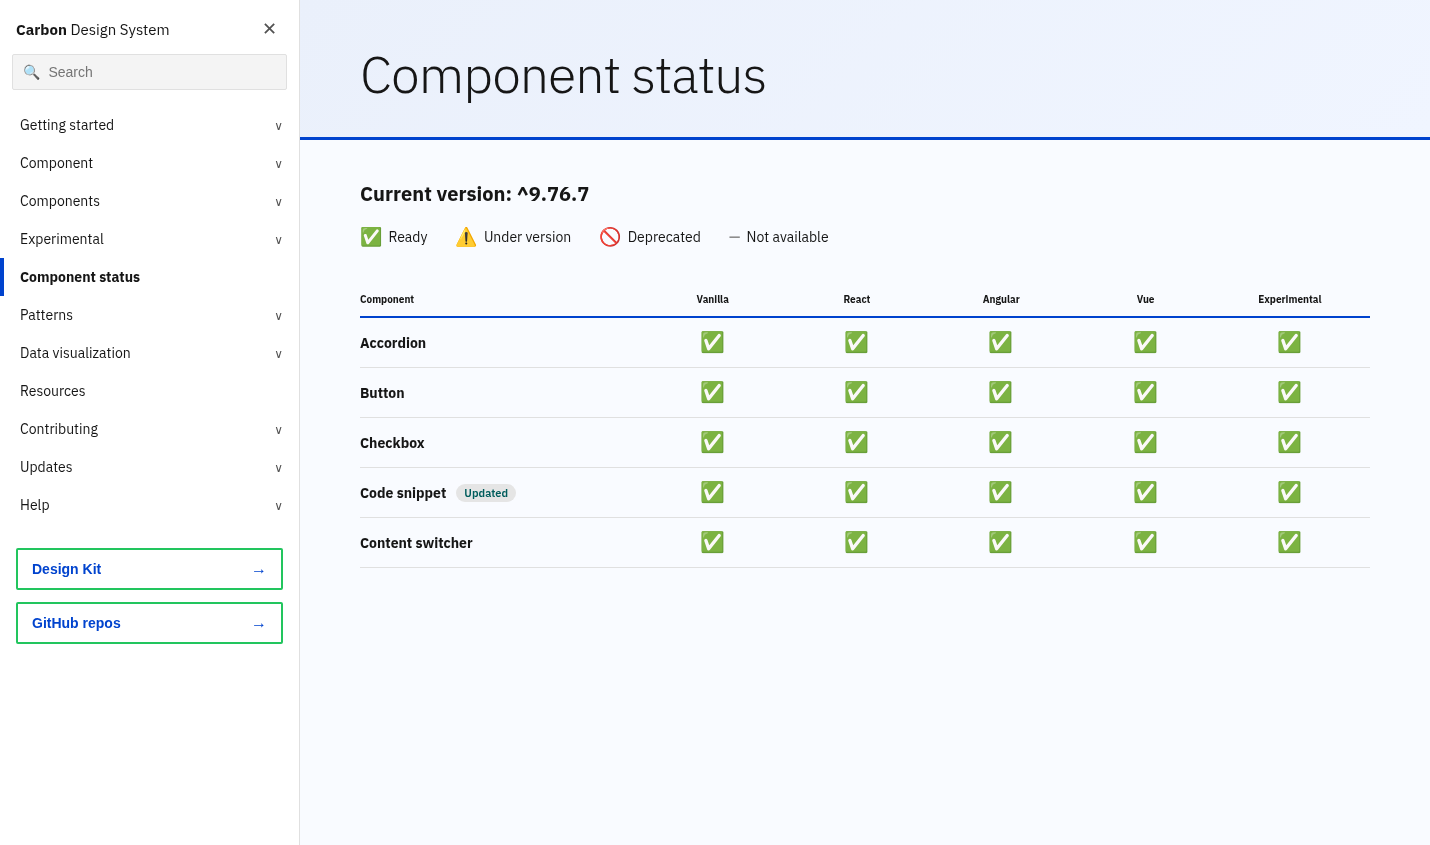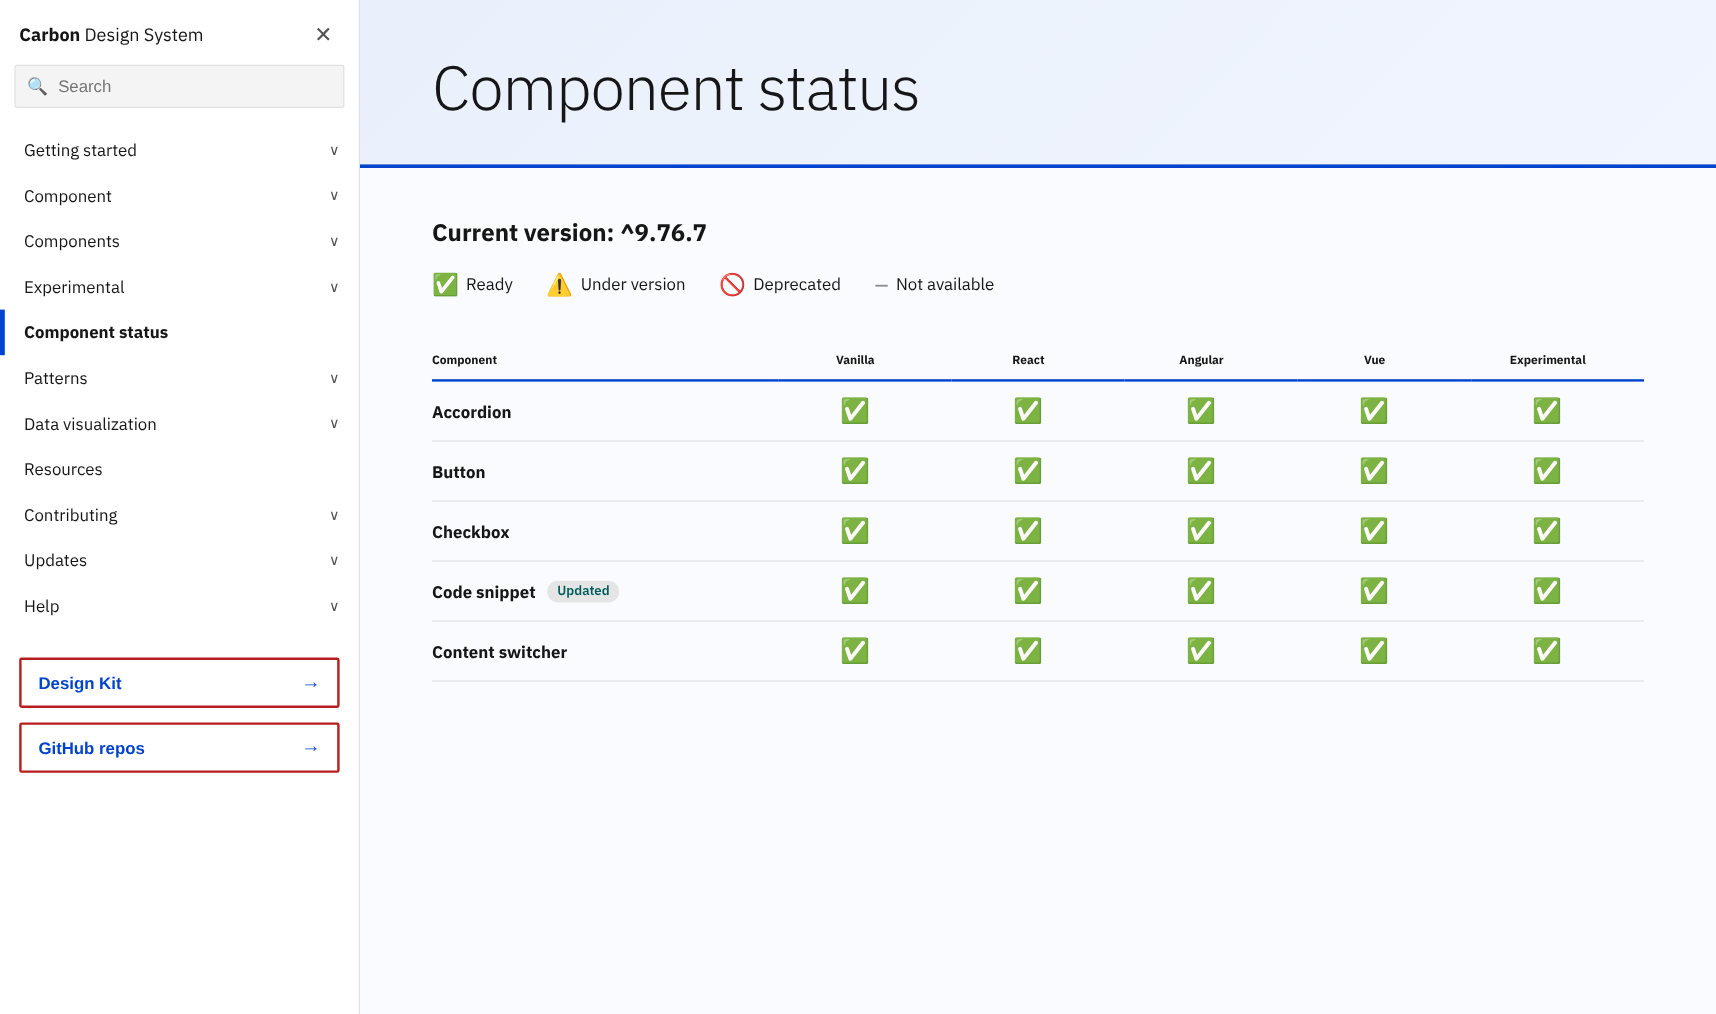--- a/index.html
+++ b/index.html
@@ -62,21 +62,21 @@
       margin: 24px 16px 0 16px;
       display: flex;
       flex-direction: column;
       gap: 12px;
     }
     .action-btn {
       display: flex;
       align-items: center;
       justify-content: space-between;
       padding: 10px 14px;
-      border: 2px solid #b91c1c;
+      border: 2px solid #22c55e;
       background: #fff;
       color: #0043ce;
       font-size: 14px;
       font-weight: 600;
       cursor: pointer;
       border-radius: 2px;
     }
     .arrow-right { font-size: 16px; }
 
     

